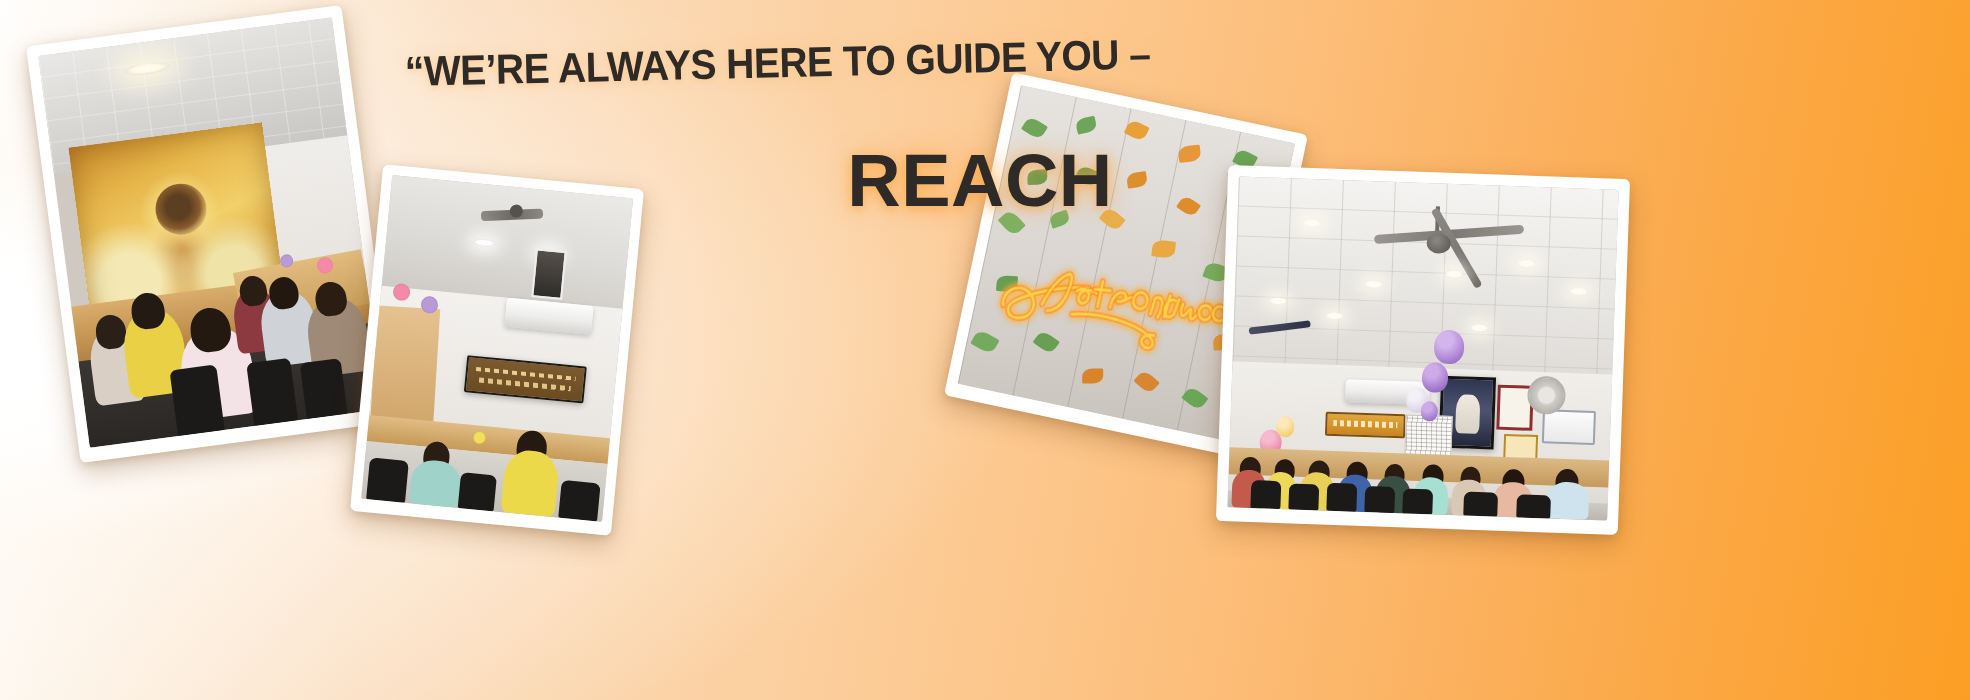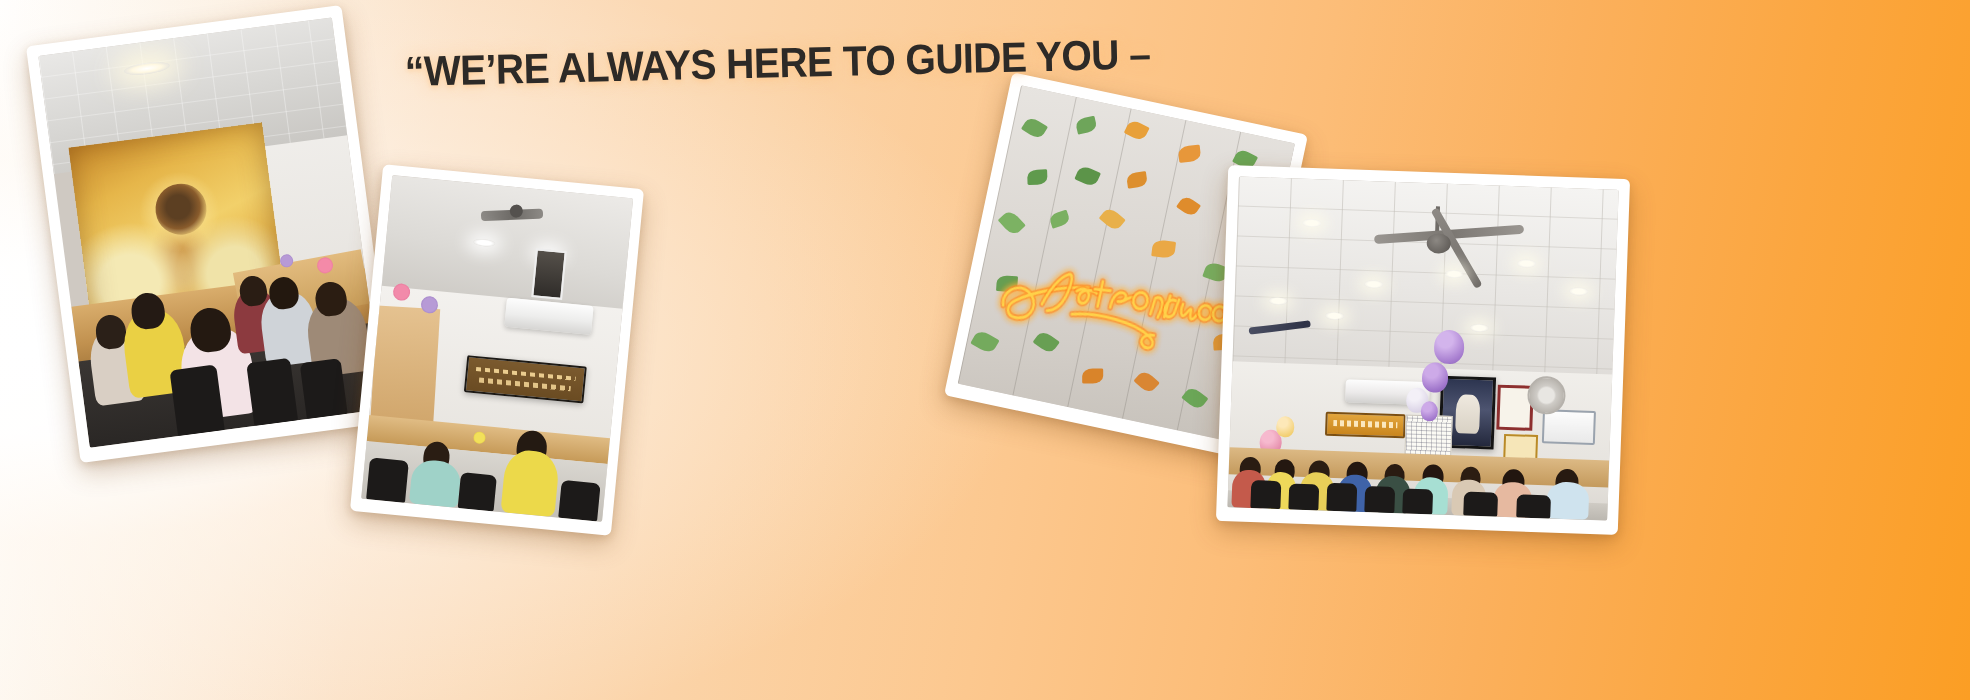--- a/index.html
+++ b/index.html
@@ -400,15 +400,16 @@
         </div>
       </div>
     </div>
   </div>
 
   <div class="headline-wrap">
     <p class="headline">“WE’RE ALWAYS HERE TO GUIDE YOU –</p>
   </div>
 
   <div class="bigtext">
+    <span class="line">REACH</span>
   </div>
 
 </div>
 
 </body></html>

